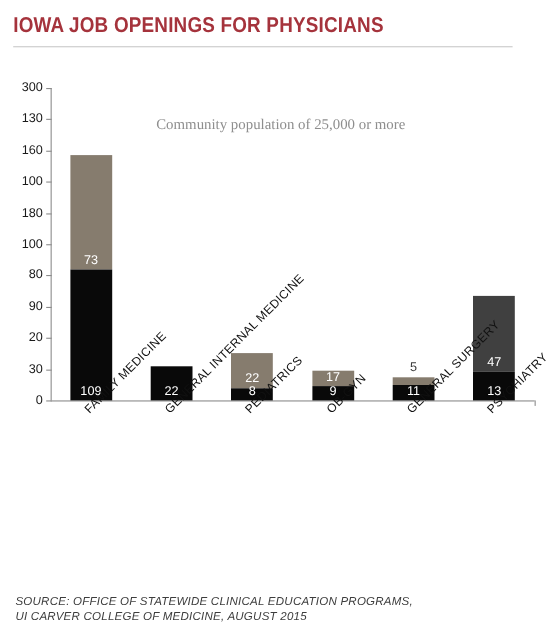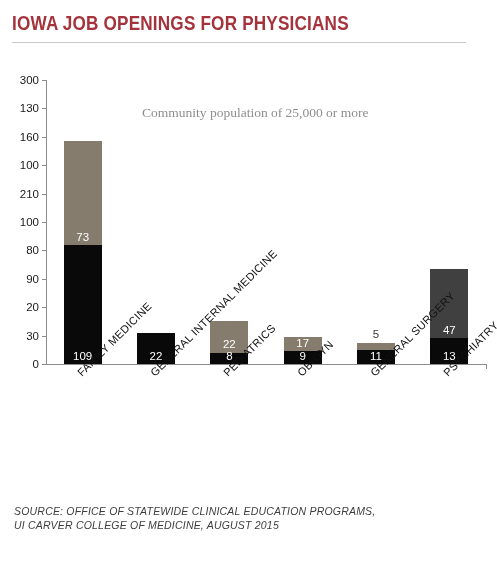--- a/index.html
+++ b/index.html
@@ -149,21 +149,21 @@
     color: #111111;
     white-space: nowrap;
     transform: rotate(-45deg);
     transform-origin: left top;
   }
 
   
   #source-note {
     position: absolute;
     left: 14px;
-    top: 504px;
+    top: 540px;
     font-family: "Liberation Sans Narrow", "Liberation Sans", sans-serif;
     font-size: 10.5px;
     font-style: italic;
     line-height: 14px;
     letter-spacing: 0.2px;
     color: #3d3d3d;
     white-space: pre-line;
   }
 </style>
 </head>
@@ -197,21 +197,21 @@
       <div class="y-tick-wrap" style="top: 170.4px;">
         <div class="y-tick"></div>
         <div class="y-tick-label">80</div>
       </div>
       <div class="y-tick-wrap" style="top: 142px;">
         <div class="y-tick"></div>
         <div class="y-tick-label">100</div>
       </div>
       <div class="y-tick-wrap" style="top: 113.6px;">
         <div class="y-tick"></div>
-        <div class="y-tick-label">210</div>
+        <div class="y-tick-label">180</div>
       </div>
       <div class="y-tick-wrap" style="top: 85.2px;">
         <div class="y-tick"></div>
         <div class="y-tick-label">100</div>
       </div>
       <div class="y-tick-wrap" style="top: 56.8px;">
         <div class="y-tick"></div>
         <div class="y-tick-label">160</div>
       </div>
       <div class="y-tick-wrap" style="top: 28.4px;">

